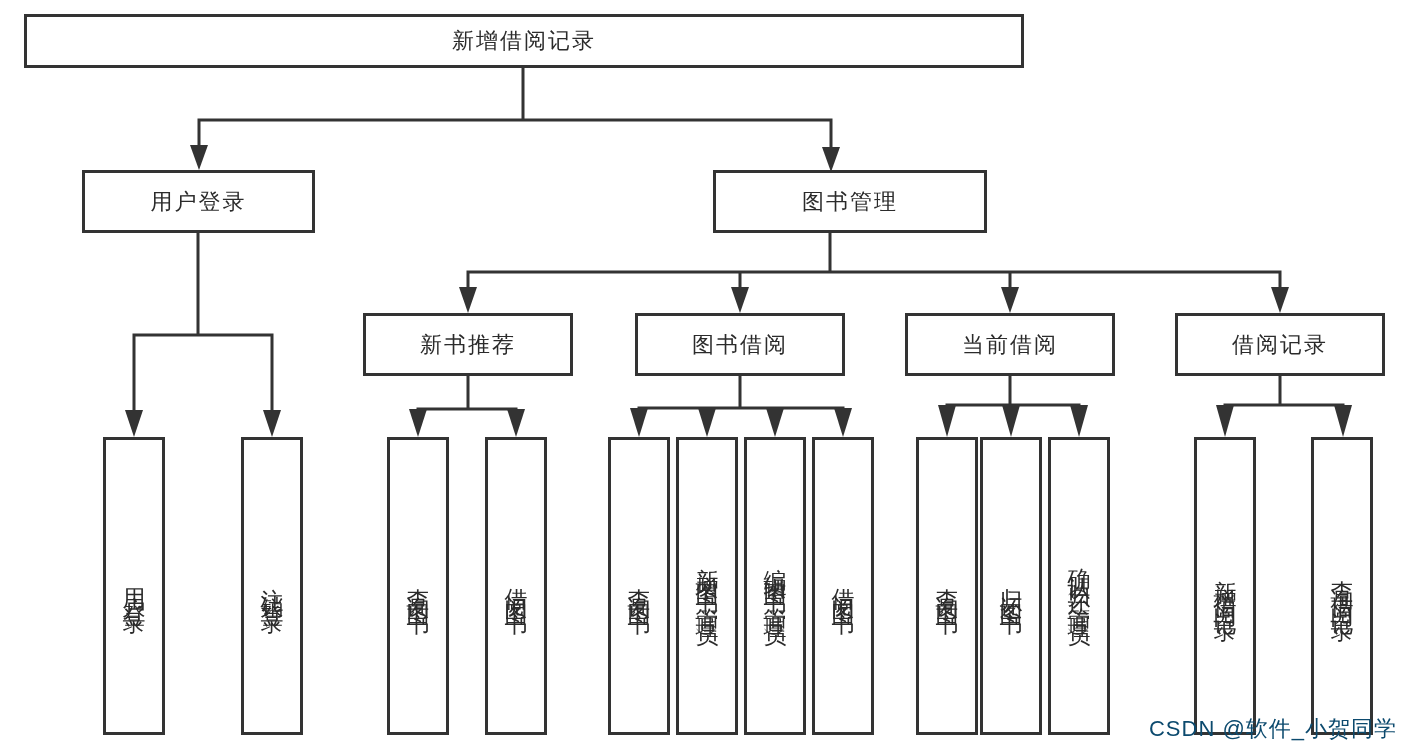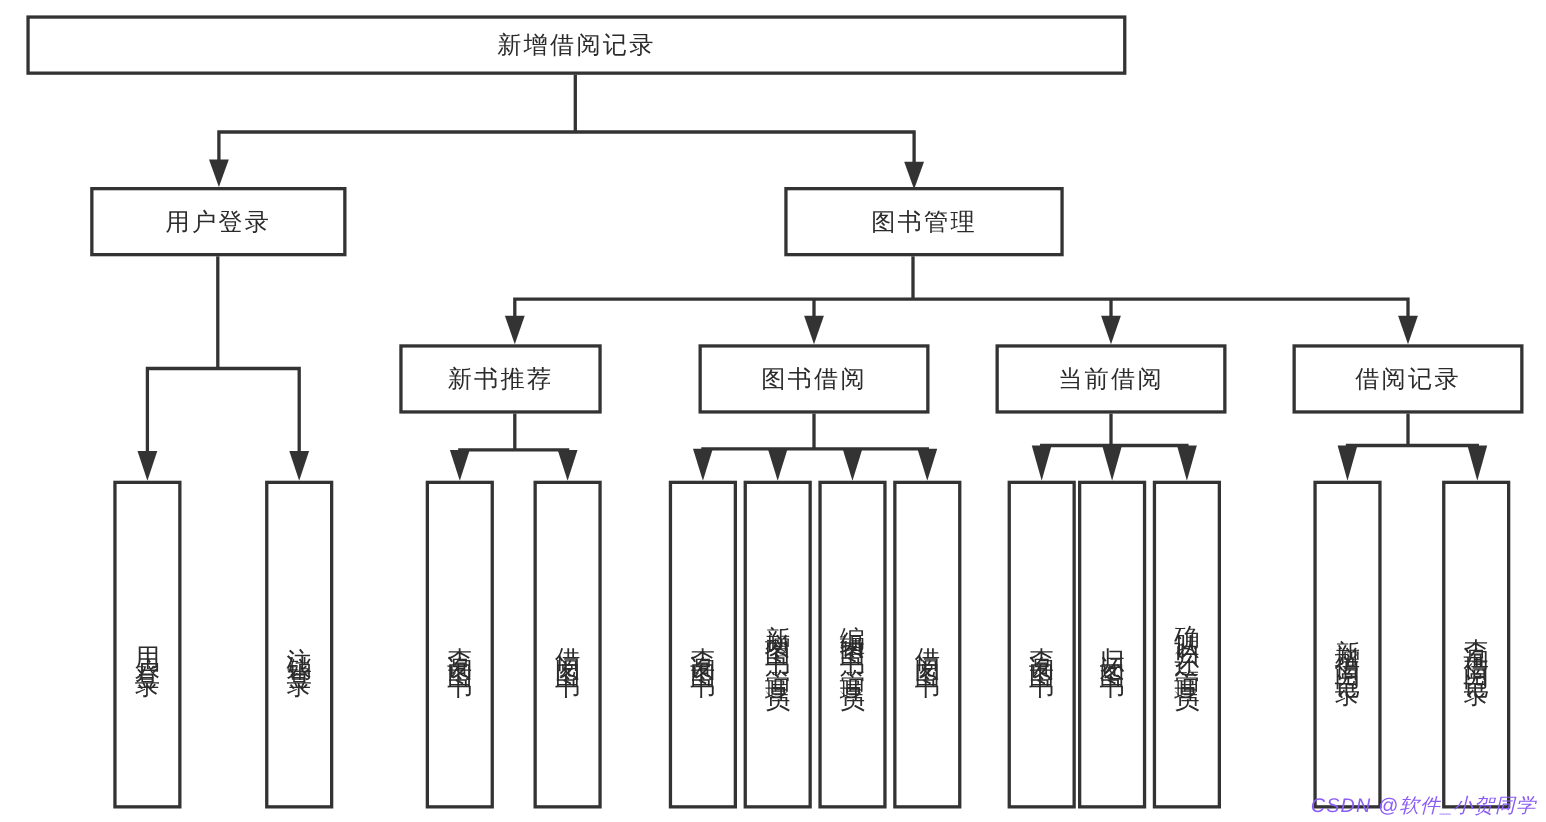--- a/index.html
+++ b/index.html
@@ -40,26 +40,25 @@
     font-size: 23px;
     letter-spacing: 8px;
     line-height: 1;
     white-space: nowrap;
     color: #2b2b2b;
   }
   .watermark {
     position: absolute;
     right: 8px;
     bottom: 3px;
-    font-size: 18px;
-    color: #8b5cf6;
+    font-size: 22px;
+    color: #0c4a6e;
     letter-spacing: 1px;
     z-index: 3;
     white-space: nowrap;
-    font-style: italic;
   }
 </style>
 </head>
 <body>
 
 <div class="canvas">
 
   <svg class="wires" viewBox="0 0 1405 747" aria-hidden="true">
     <g stroke="#333333" stroke-width="3" fill="none" stroke-linecap="square">
       <path d="M523,68 V120 M199,120 H831 M199,120 V147 M831,120 V149"></path>
@@ -93,25 +92,25 @@
     </g>
   </svg>
 
   <div class="box" style="left:24px; top:14px; width:1000px; height:54px;">
     <span class="hlabel">新增借阅记录</span>
   </div>
 
   <div class="box" style="left:82px; top:170px; width:233px; height:63px;">
     <span class="hlabel">用户登录</span>
   </div>
-  <div class="box" style="left:713px; top:170px; width:254px; height:63px;">
+  <div class="box" style="left:713px; top:170px; width:274px; height:63px;">
     <span class="hlabel">图书管理</span>
   </div>
 
-  <div class="box" style="left:363px; top:313px; width:184px; height:63px;">
+  <div class="box" style="left:363px; top:313px; width:210px; height:63px;">
     <span class="hlabel">新书推荐</span>
   </div>
   <div class="box" style="left:905px; top:313px; width:210px; height:63px;">
     <span class="hlabel">当前借阅</span>
   </div>
   <div class="box" style="left:635px; top:313px; width:210px; height:63px;">
     <span class="hlabel">图书借阅</span>
   </div>
   <div class="box" style="left:1175px; top:313px; width:210px; height:63px;">
     <span class="hlabel">借阅记录</span>

